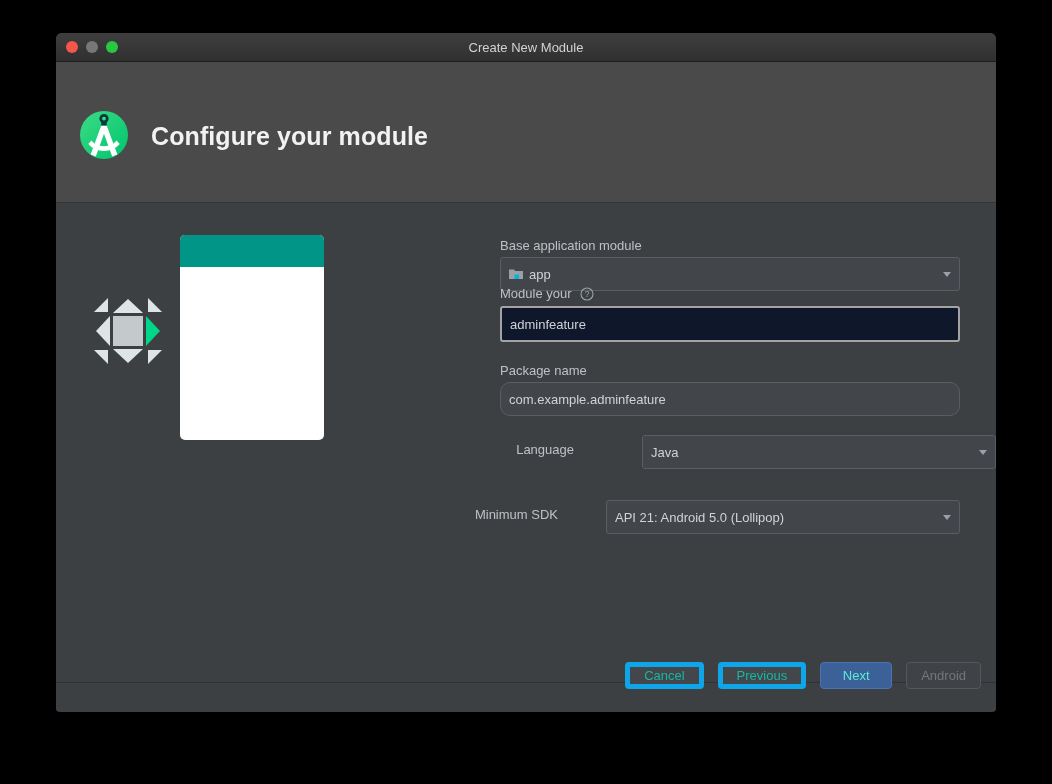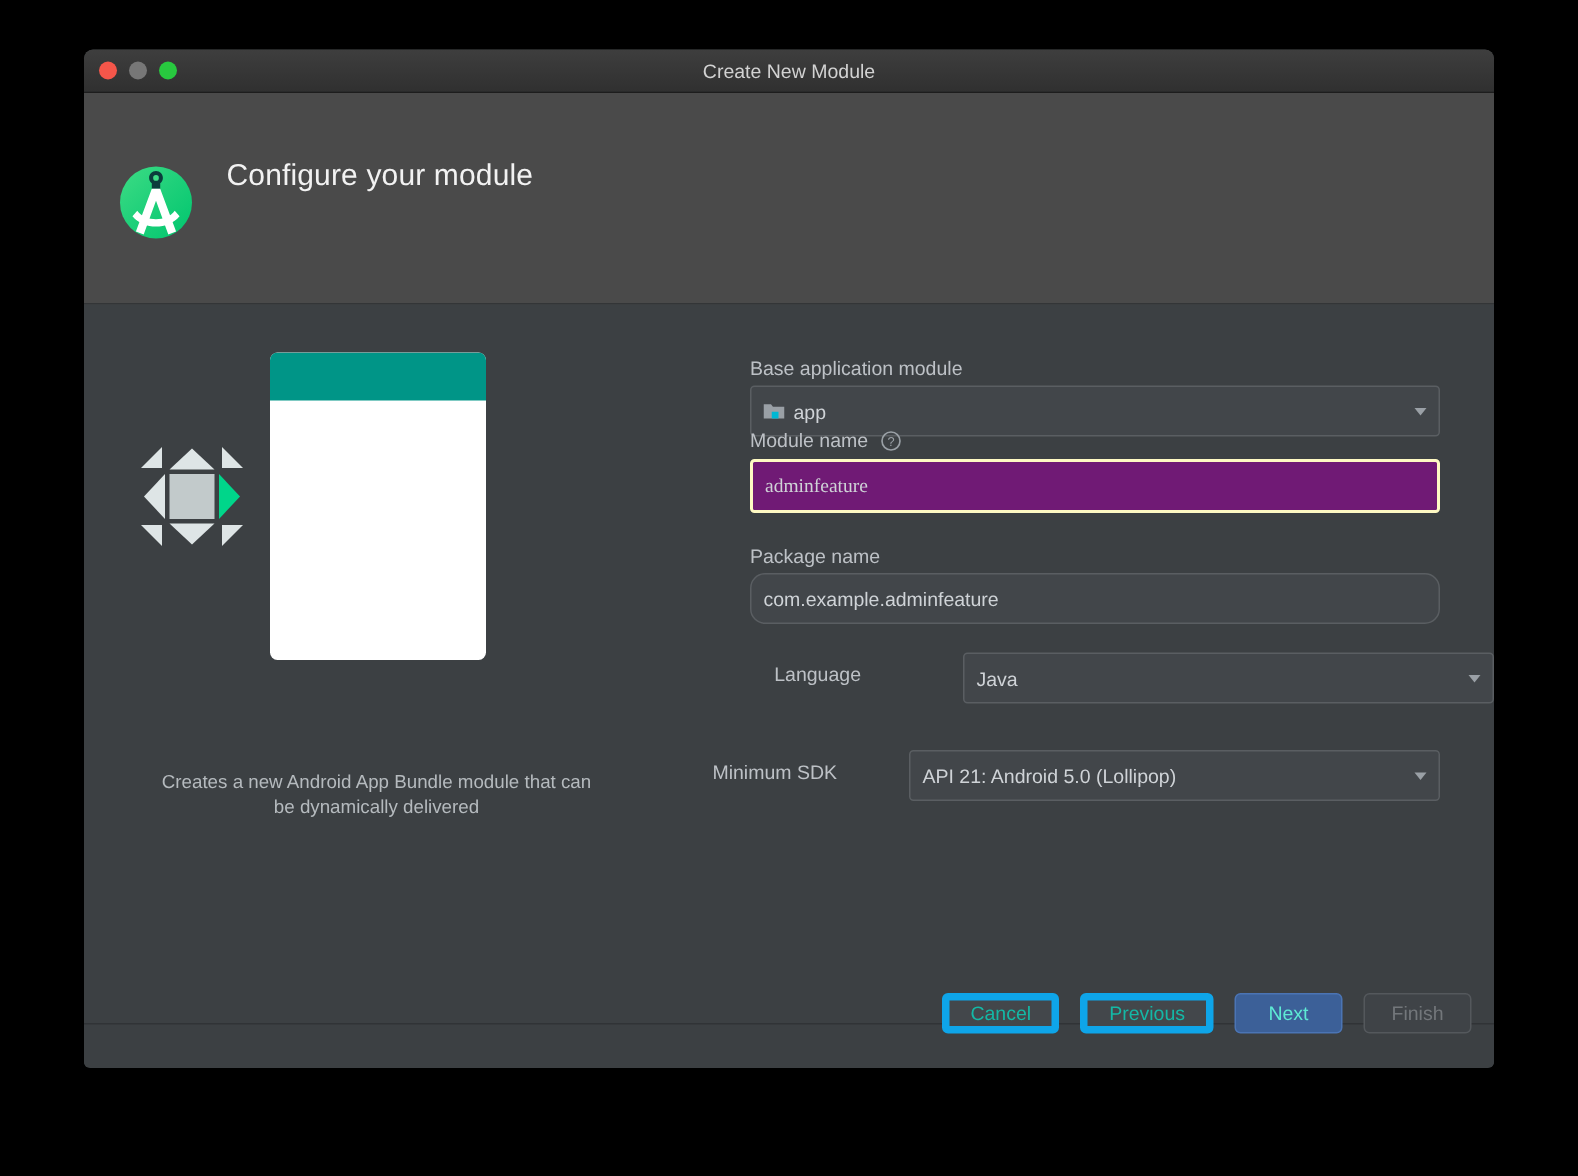--- a/index.html
+++ b/index.html
@@ -54,22 +54,22 @@
     position: relative;
     height: 141px;
     background: #4a4a4a;
     border-bottom: 1px solid #333537;
   }
   #studio-logo {
     position: absolute; left: 22px; top: 45px;
     width: 52px; height: 56px;
   }
   #header-title {
-    position: absolute; left: 95px; top: 44px;
-    font-size: 20px; color: #f2f2f2; font-weight: normal;
+    position: absolute; left: 95px; top: 60px;
+    font-size: 25px; color: #f2f2f2; font-weight: bold;
     letter-spacing: 0.1px;
   }
 
   
   #wizard-body {
     position: relative;
     height: 479px;
     background: #3c4043;
   }
 
@@ -128,23 +128,22 @@
     border: 1px solid #5a5e62;
     border-radius: 3px;
     font-size: 13px;
     color: #cfd3d7;
     display: flex;
     align-items: center;
     padding: 16px 8px;
   }
   .field.combo { padding-right: 22px; }
   .field.focused {
-    border: 2px solid #fef9c3;
-    background: #701a75;
-    font-family: Liberation Serif, serif;
+    border: 2px solid #a3a3a3;
+    background: #0f172a;
   }
   .caret {
     position: absolute;
     right: 8px; top: 50%;
     margin-top: -2px;
     width: 0; height: 0;
     border-left: 4.5px solid transparent;
     border-right: 4.5px solid transparent;
     border-top: 5px solid #9aa0a6;
   }
@@ -250,39 +249,38 @@
             <polygon points="20,20 6,35 20,50" fill="#dee5e6"></polygon>
 
             <polygon points="56,20 70,35 56,50" fill="#00d68a"></polygon>
 
             <polygon points="4,16 18,16 18,2" fill="#dee5e6"></polygon>
             <polygon points="72,16 58,16 58,2" fill="#dee5e6"></polygon>
             <polygon points="4,54 18,54 18,68" fill="#dee5e6"></polygon>
             <polygon points="72,54 58,54 58,68" fill="#dee5e6"></polygon>
           </svg>
         </div>
-        <div id="caption-desc">Creates a new Android App Bundle module that can be dynamically delivered</div>
       </div>
 
       <div id="form-col">
 
         <div class="f-label" style="left:54px; top:35px;">Base application module</div>
         <div class="field combo" style="left:54px; top:54px; width:460px;">
           <span class="folder-icon">
             <svg width="14" height="12" viewBox="0 0 14 12">
               <path d="M0 1.5 h5 l1.3 1.6 H14 V11 H0 z" fill="#9aa0a6"></path>
               <rect x="5.5" y="6.5" width="4.5" height="4.5" fill="#00b8d4"></rect>
             </svg>
           </span>
           <span>app</span>
           <span class="caret"></span>
         </div>
 
         <div class="f-label" style="left:54px; top:83px;">
-          <span>Module name</span>
+          <span>Module your</span>
           <span class="help-icon">
             <svg width="14" height="14" viewBox="0 0 14 14">
               <circle cx="7" cy="7" r="6" fill="none" stroke="#9aa0a6" stroke-width="1.1"></circle>
               <text x="7" y="10.4" font-size="8.5" fill="#9aa0a6" text-anchor="middle" font-family="Liberation Sans, sans-serif">?</text>
             </svg>
           </span>
         </div>
         <div class="field focused" style="left:54px; top:103px; width:460px;">
           <span>adminfeature</span>
         </div>
@@ -305,18 +303,18 @@
         </div>
 
       </div>
     </div>
 
     <div id="wizard-footer">
       <div id="footer-buttons">
         <div class="btn">Cancel</div>
         <div class="btn">Previous</div>
         <div class="btn primary">Next</div>
-        <div class="btn disabled">Finish</div>
+        <div class="btn disabled">Android</div>
       </div>
     </div>
 
   </div>
 </div>
 
 </body></html>

